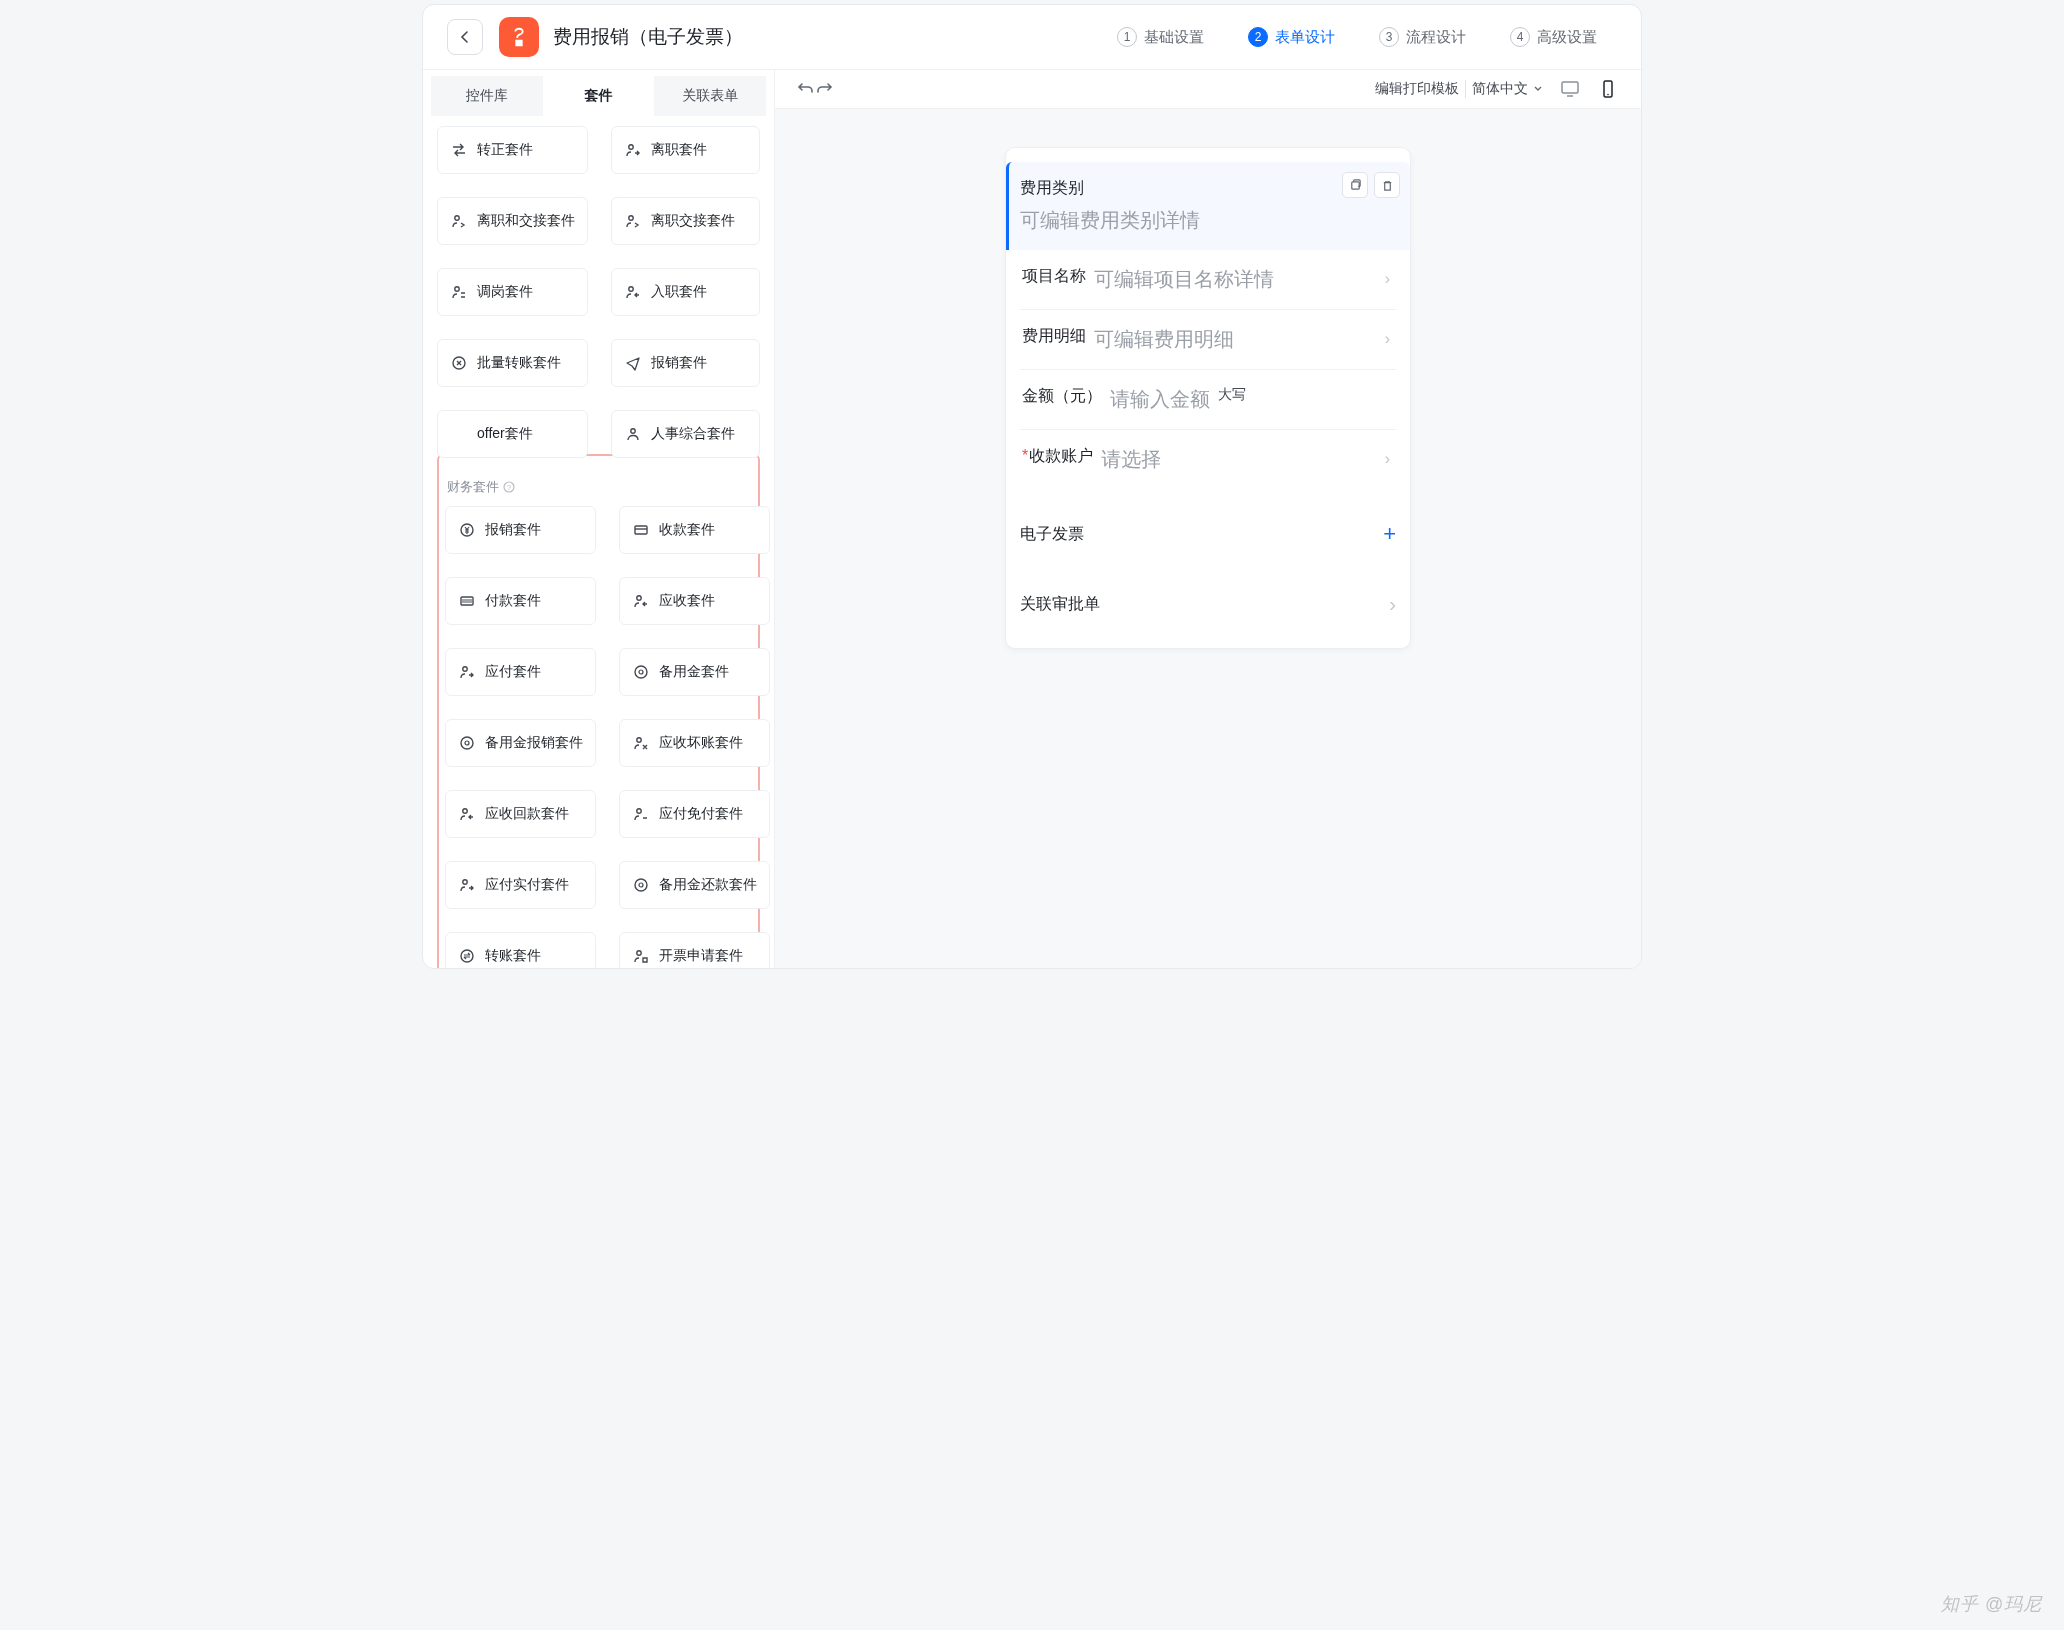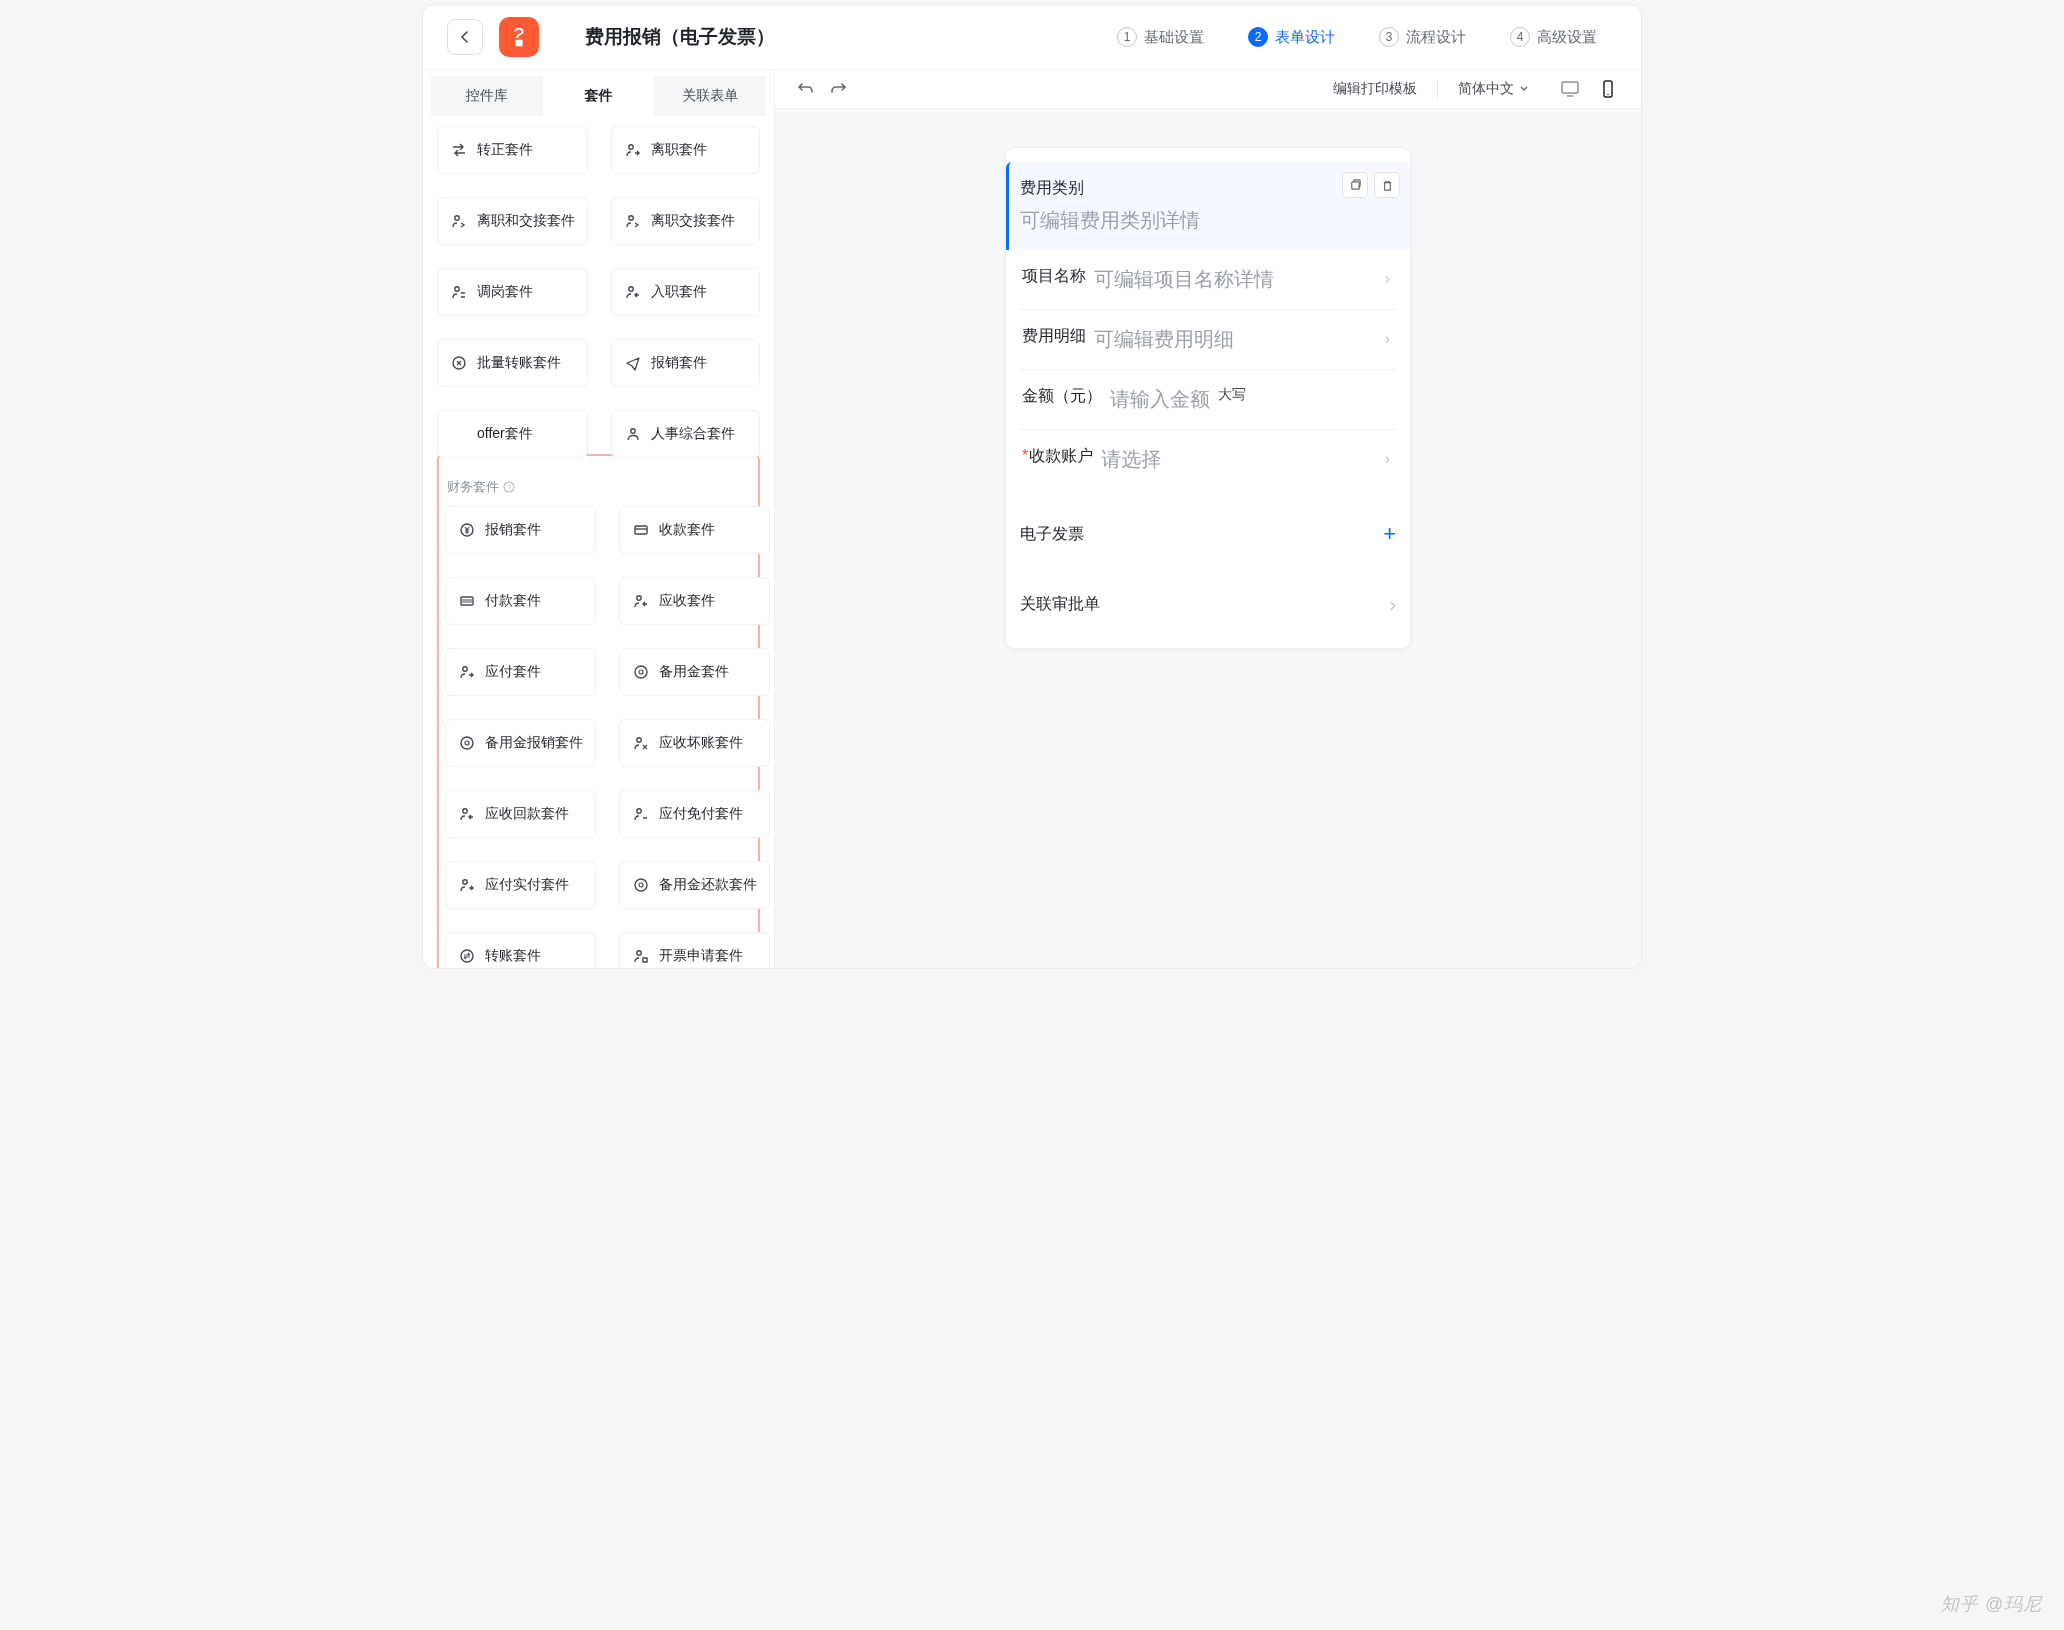--- a/index.html
+++ b/index.html
@@ -1,39 +1,39 @@
 <!DOCTYPE html>
 <html><head>
   <meta charset="utf-8">
   <style>
     * { box-sizing: border-box; margin: 0; padding: 0; }
     body { font-family: -apple-system, "PingFang SC", "Microsoft YaHei", sans-serif; background: #f5f6f7; color: #1f2329; }
     .app { width: 1220px; height: 965px; background: #fff; border-radius: 12px; margin: 4px auto; overflow: hidden; display: flex; flex-direction: column; border: 1px solid #e8e9eb; }
     .header { display: flex; align-items: center; padding: 12px 24px; border-bottom: 1px solid #eef0f2; }
     .back-btn { width: 36px; height: 36px; border: 1px solid #dcdfe3; border-radius: 8px; display: flex; align-items: center; justify-content: center; cursor: pointer; margin-right: 16px; background:#fff;}
     .app-icon { width: 40px; height: 40px; background: #ff5a36; border-radius: 10px; display: flex; align-items: center; justify-content: center; color: #fff; font-size: 20px; margin-right: 14px; }
-    .page-title { font-size: 19px; font-weight: 700; margin-left: 32px; }
+    .page-title { font-size: 19px; font-weight: 400; }
     .steps { display: flex; gap: 44px; margin-left: auto; margin-right: 20px; }
     .step { display: flex; align-items: center; gap: 7px; font-size: 15px; color: #646a73; }
     .step-num { width: 20px; height: 20px; border: 1.5px solid #c3c6cc; border-radius: 50%; display: flex; align-items: center; justify-content: center; font-size: 12px; }
     .step.active { color: #0b6bff; font-weight: 500;}
     .step.active .step-num { background: #0b6bff; border-color: #0b6bff; color: #fff; }
     .body { flex: 1; display: flex; overflow: hidden; }
     .sidebar { width: 352px; border-right: 1px solid #eef0f2; display: flex; flex-direction: column; }
     .tabs { display: flex; padding: 6px 8px 0; }
     .tab { flex: 1; text-align: center; padding: 11px 0; font-size: 14px; color: #454a52; background: #f5f6f8; cursor: pointer; }
     .tab.active { background: #fff; font-weight: 600; color:#1f2329;}
     .sidebar-body { flex: 1; overflow-y: auto; padding: 10px 14px 16px; }
     .group-title { font-size: 13px; color: #8a9099; margin: 16px 2px 10px; display: flex; align-items: center; gap: 4px;}
     .kit-grid { display: grid; grid-template-columns: 1fr 1fr; gap: 23px; }
     .kit { background: #fff; border: 1px solid #eceef1; border-radius: 6px; padding: 14px 12px; display: flex; align-items: center; gap: 9px; font-size: 14px; cursor: grab; white-space: nowrap;}
     .kit .ki { width: 18px; height: 18px; flex-shrink: 0; display:flex; align-items:center; justify-content:center;}
     .highlight-box { border: 2px solid #f4b0aa; border-radius: 6px; padding: 6px 6px 12px; margin-top: -4px;}
     .canvas { flex: 1; background: #f7f8fa; display: flex; flex-direction: column; }
-    .toolbar { display: flex; align-items: center; padding: 8px 22px; border-bottom: 1px solid #eef0f2; background: #fff; gap: 14px;}
+    .toolbar { display: flex; align-items: center; padding: 8px 22px; border-bottom: 1px solid #eef0f2; background: #fff; }
     .toolbar .spacer { flex: 1; }
     .tb-btn { font-size: 14px; color: #454a52; cursor: pointer; display: flex; align-items:center; gap:5px;}
     .device-group { display: flex; gap: 16px; margin-left: 16px;}
     .device { width: 22px; height: 22px; display:flex;align-items:center;justify-content:center; cursor:pointer; color:#8a9099;}
     .device.active { color:#1f2329; }
     .phone-wrap { flex:1; display:flex; align-items:flex-start; justify-content:center; padding-top: 38px; overflow:auto;}
     .phone { width: 406px; background: #fff; border-radius: 10px; border:1px solid #eceef1; box-shadow: 0 2px 6px rgba(0,0,0,.04); padding: 14px 0 10px;}
     .card { margin: 0 14px 14px; border-radius: 8px; }
     .field { padding: 16px 2px; border-bottom: 1px solid #f0f1f3; display:flex; flex-direction:row; gap:8px; position:relative;}
     .field:last-child { border-bottom:none;}

